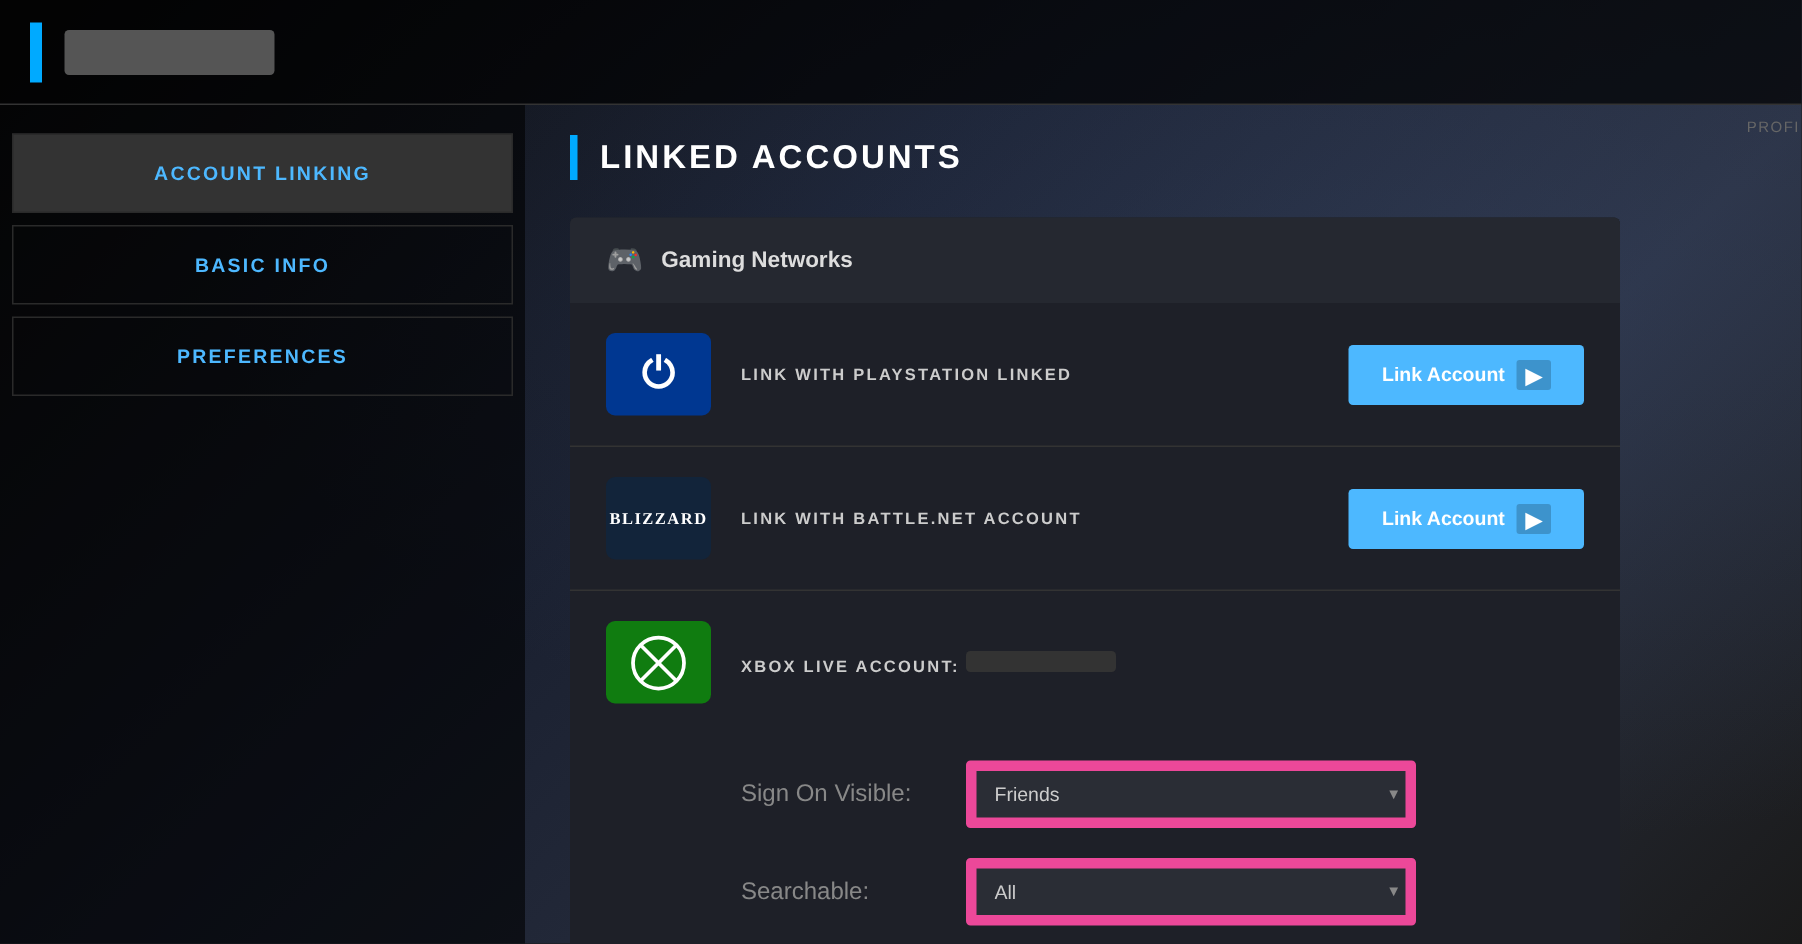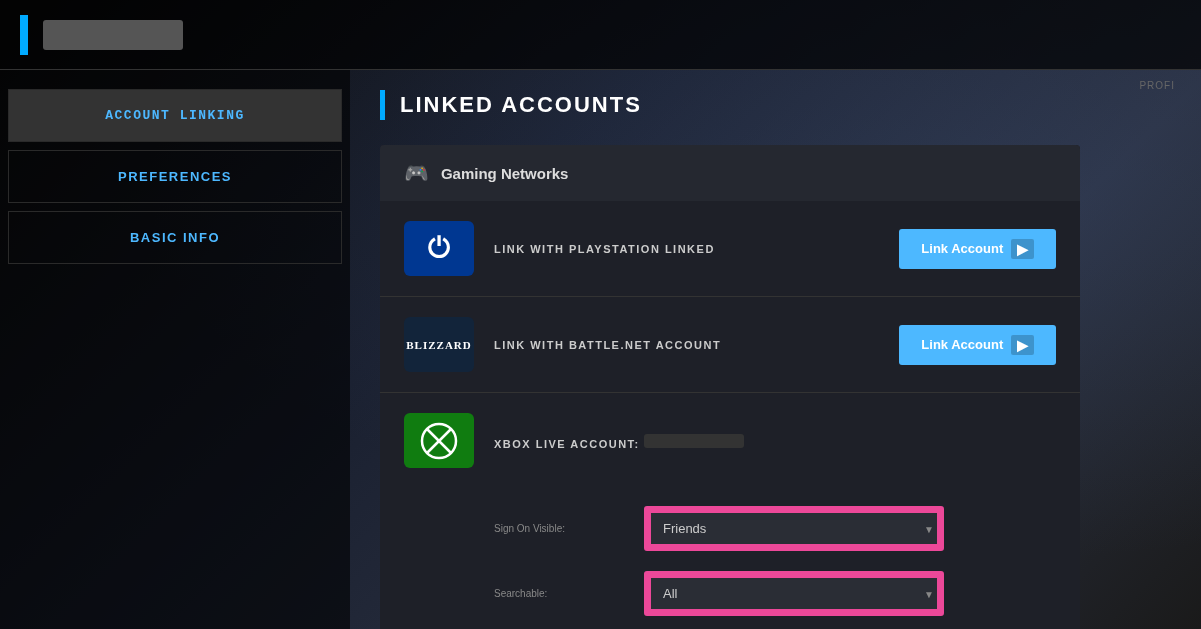--- a/index.html
+++ b/index.html
@@ -82,21 +82,20 @@
       text-align: center;
       font-size: 13px;
       font-weight: bold;
       letter-spacing: 1.5px;
       color: #4db8ff;
       background: transparent;
       transition: background 0.2s;
     }
     .sidebar-item.active {
       background: #333;
-      font-family: Liberation Mono, monospace;
     }
 
     
     .main-content {
       flex: 1;
       padding: 20px 30px;
       overflow-y: auto;
     }
 
     
@@ -242,21 +241,21 @@
     }
 
     
     .account-sub-row {
       display: flex;
       align-items: center;
       padding: 10px 24px;
       gap: 20px;
     }
     .sub-label {
-      font-size: 10px;
+      font-size: 16px;
       color: #888;
       min-width: 130px;
     }
     .sub-select-wrapper {
       position: relative;
       flex: 1;
       max-width: 300px;
     }
     .sub-select-wrapper select {
       width: 100%;
@@ -283,21 +282,21 @@
     
     .ps-icon {
       font-size: 28px;
       color: #fff;
     }
 
     
     .profi-label {
       position: absolute;
       top: 80px;
-      right: 26px;
+      right: 1px;
       color: #666;
       font-size: 10px;
       z-index: 20;
       letter-spacing: 1px;
     }
   </style>
 </head>
 <body>
 
 <div class="bg-overlay"></div>
@@ -311,24 +310,24 @@
   <span>PROFI</span>
 </div>
 
 <div class="layout">
 
   <div class="sidebar">
     <div class="sidebar-item active">
       <span>ACCOUNT LINKING</span>
     </div>
     <div class="sidebar-item">
-      <span>PREFERENCES</span>
+      <span>BASIC INFO</span>
     </div>
     <div class="sidebar-item">
-      <span>BASIC INFO</span>
+      <span>PREFERENCES</span>
     </div>
   </div>
 
   <div class="main-content">
 
     <div class="page-title-row">
       <div class="page-title-bar"></div>
       <h1 class="page-title">LINKED ACCOUNTS</h1>
     </div>
 

